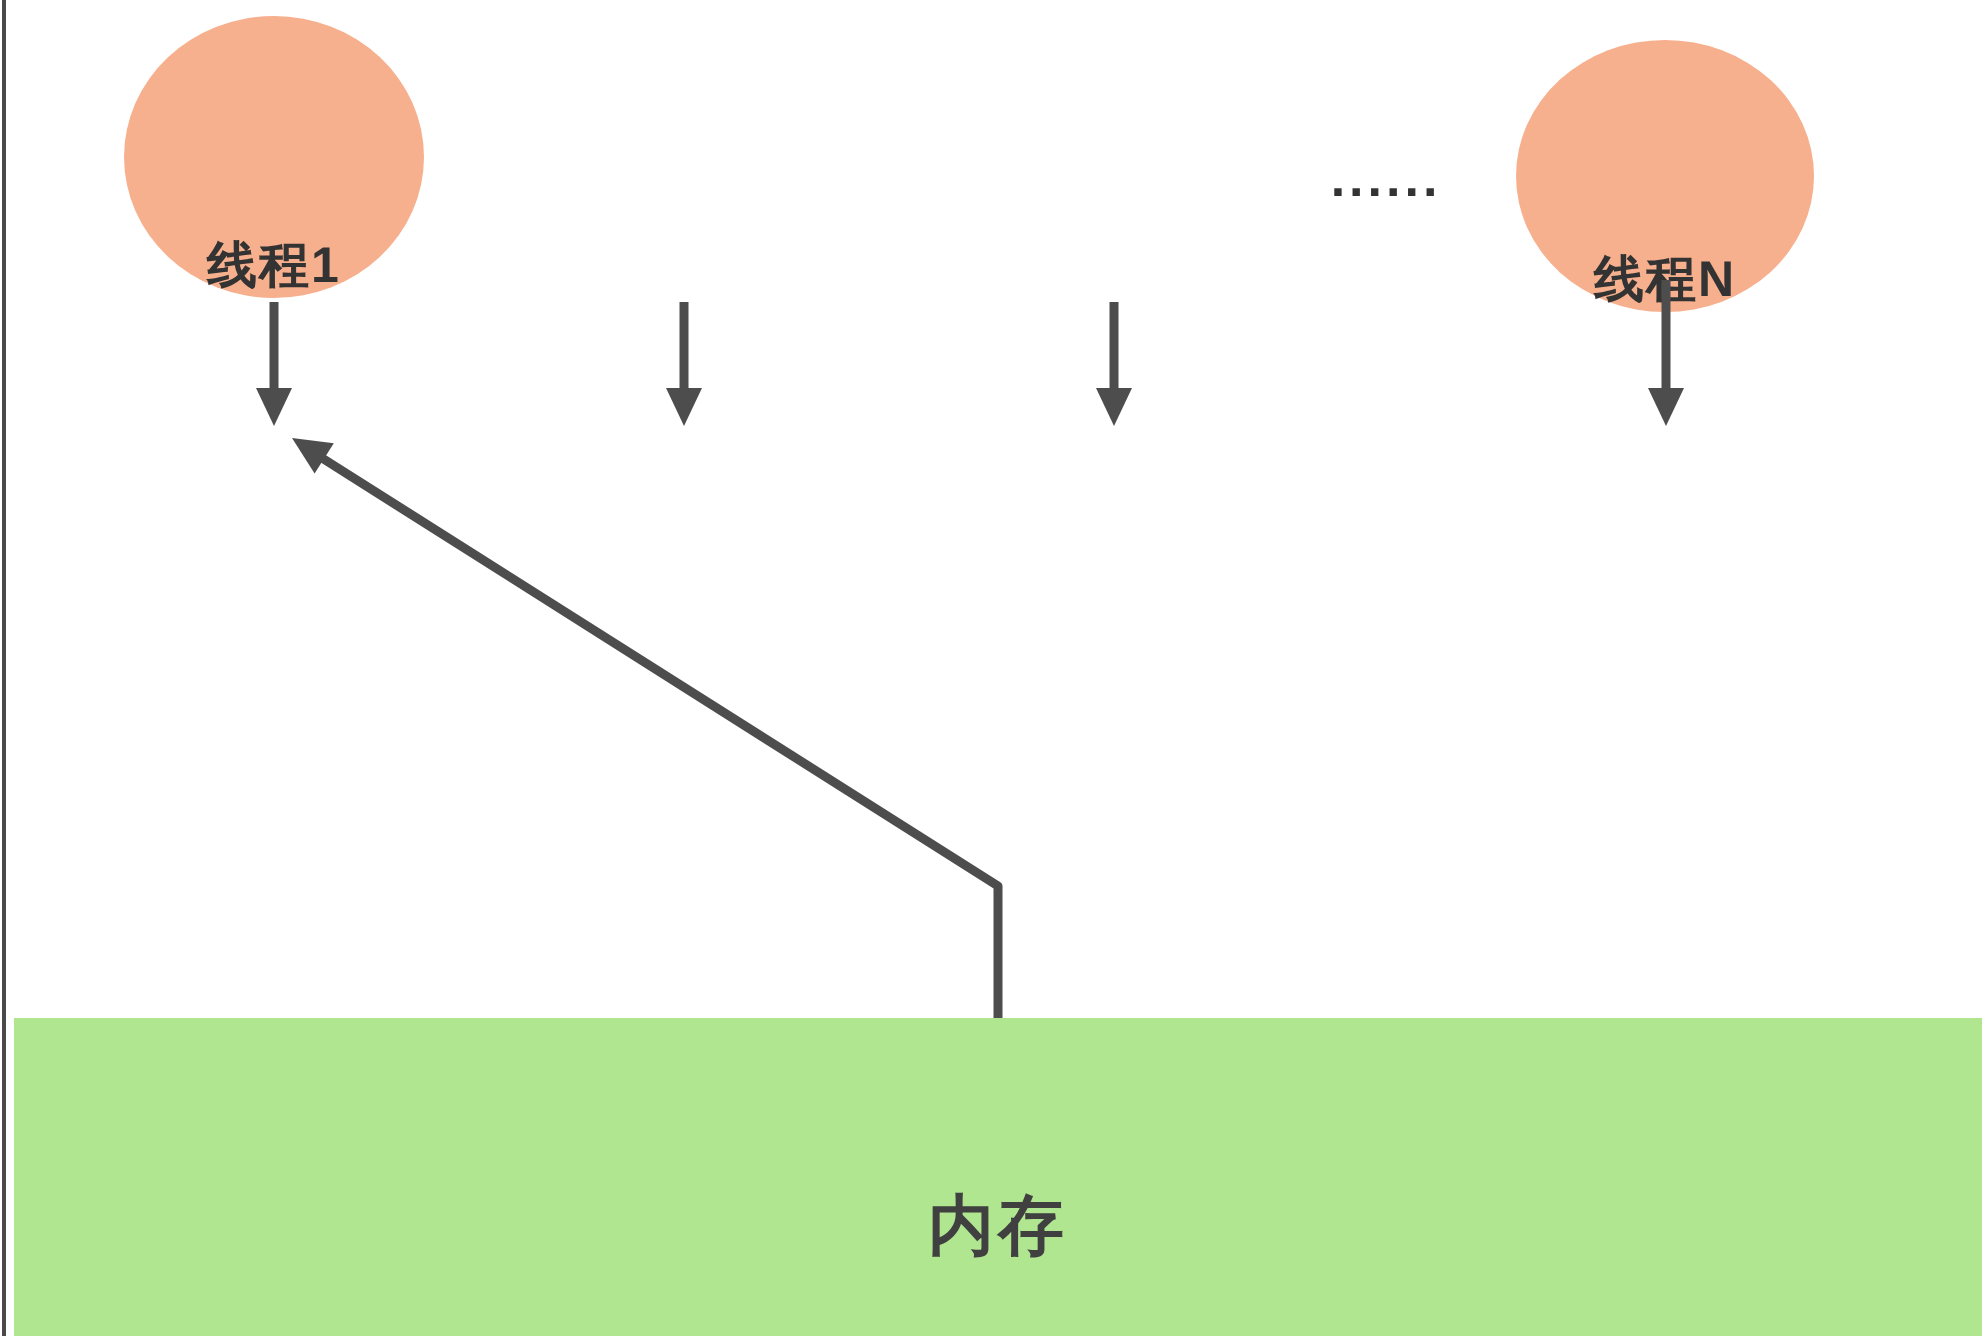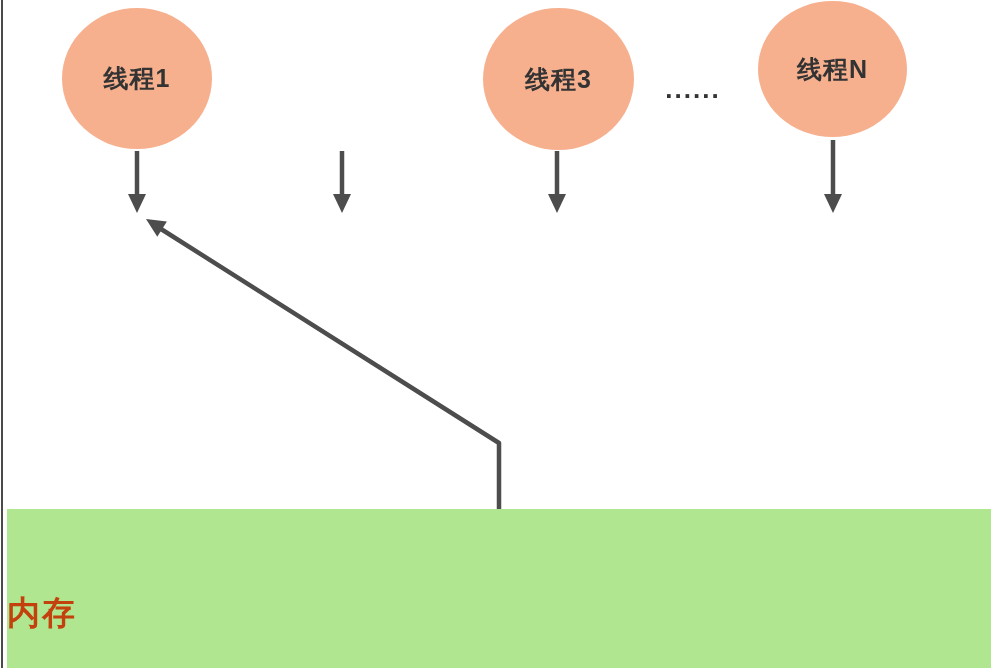--- a/index.html
+++ b/index.html
@@ -23,32 +23,32 @@
   }
   .left-line {
     position: absolute;
     left: 1px; top: 0; width: 2px; height: 668px;
     background: var(--edge-line);
   }
   .thread-circle {
     position: absolute;
     border-radius: 50%;
     background: var(--thread-fill);
-    display: flex; align-items: center; justify-content: center;
+    display: flex; align-items: flex-end; justify-content: center;
   }
   .thread-circle .label {
     font-size: 25px;
     font-weight: bold;
     color: var(--label-text);
     letter-spacing: 1px;
   }
   .c1 { left: 62px;  top: 8px;  width: 150px; height: 141px; }
   .c2 { left: 268px; top: 10px; width: 150px; height: 140px; }
   .c3 { left: 483px; top: 8px;  width: 151px; height: 142px; }
-  .cn { left: 758px; top: 1px;  width: 149px; height: 136px; }
+  .cn { left: 758px; top: 20px;  width: 149px; height: 136px; }
   .dots {
     position: absolute;
     left: 658px; top: 66px; width: 70px; height: 36px;
     display: flex; align-items: flex-end; justify-content: center;
     font-size: 26px; font-weight: bold; letter-spacing: 2px;
     color: var(--label-text);
     line-height: 1;
   }
   .arrow-layer {
     position: absolute;
@@ -62,38 +62,35 @@
   }
   .arrow-layer polygon { fill: var(--arrow); }
   .memory-box {
     position: absolute;
     left: 7px; top: 509px; width: 984px; height: 159px;
     background: var(--memory-fill);
   }
   .memory-box .memory-label {
     position: absolute;
     left: 0; right: 0; top: 82px;
-    text-align: left;
+    text-align: center;
     font-size: 33px; font-weight: bold;
-    color: #c2410c;
+    color: #404040;
     letter-spacing: 2px;
   }
 </style>
 </head>
 <body>
 
 <div class="canvas">
 
   <div class="left-line"></div>
 
   <div class="thread-circle c1">
     <span class="label">线程1</span>
-  </div>
-  <div class="thread-circle c3">
-    <span class="label">线程3</span>
   </div>
   <div class="thread-circle cn">
     <span class="label">线程N</span>
   </div>
 
   <div class="dots">......</div>
 
   <svg class="arrow-layer" viewBox="0 0 991 668" xmlns="http://www.w3.org/2000/svg" aria-hidden="true">
     <g>
       <line x1="137" y1="151" x2="137" y2="196"></line>

